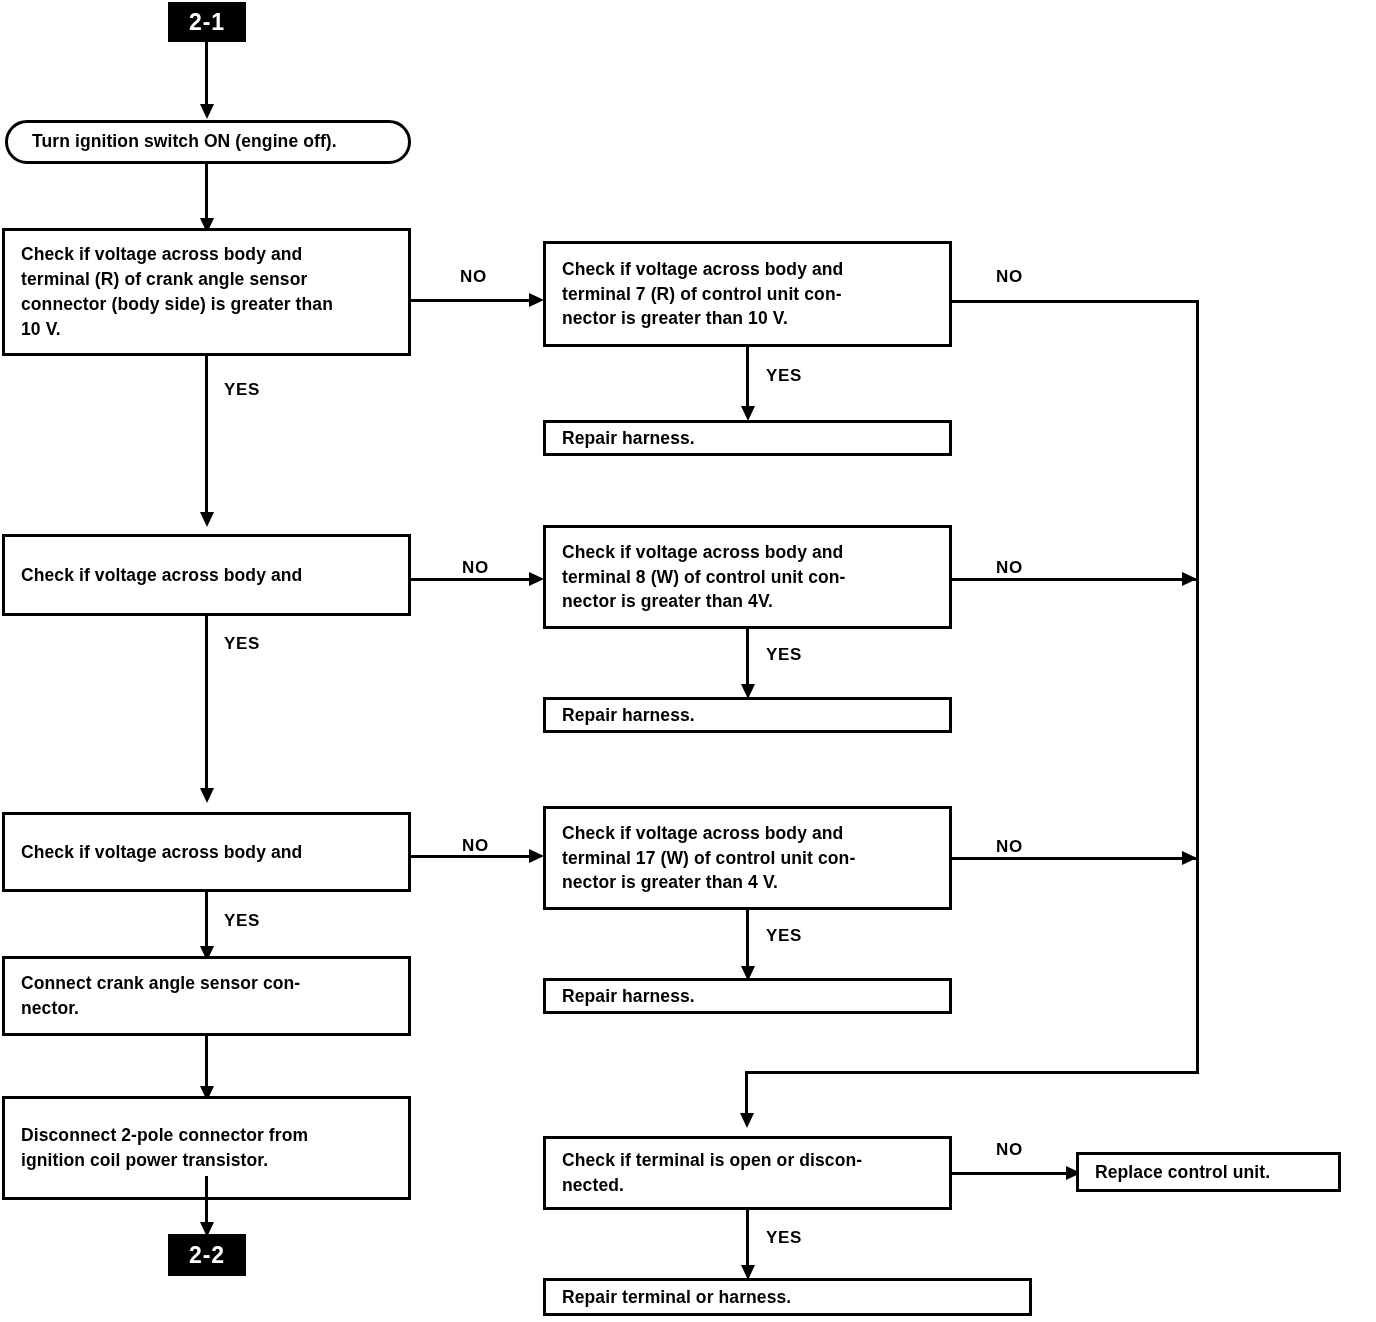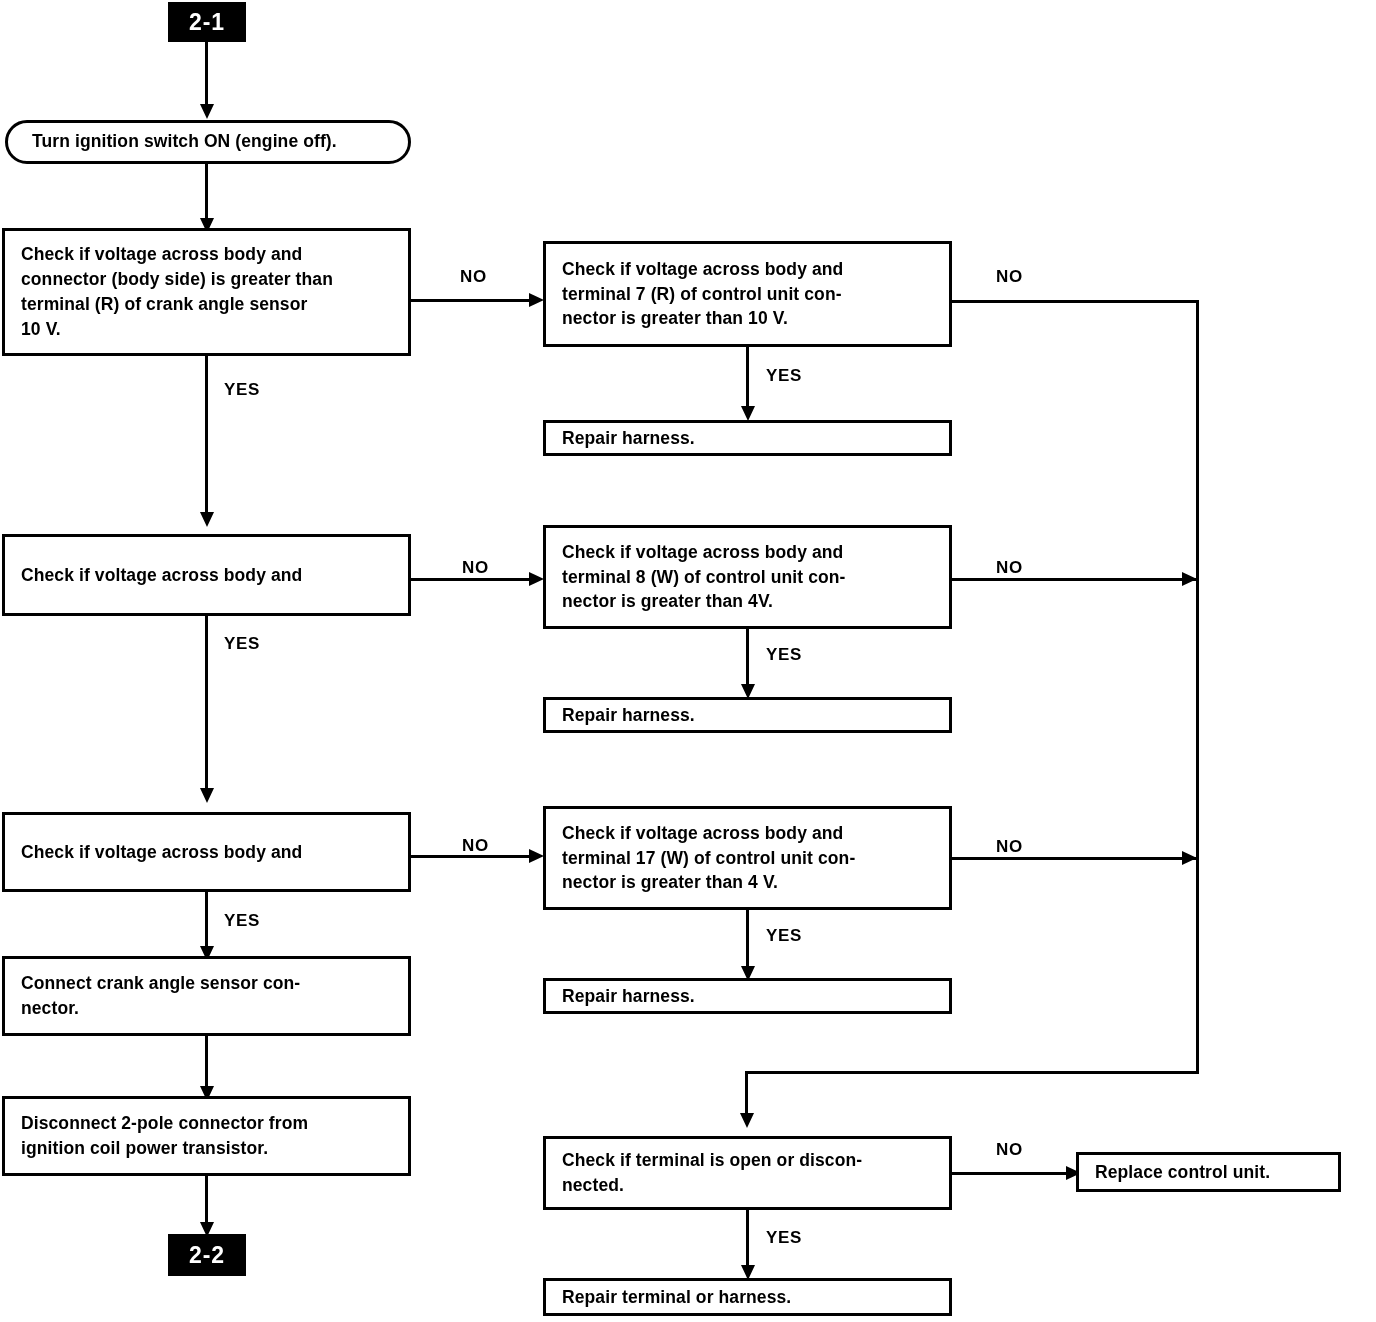--- a/index.html
+++ b/index.html
@@ -97,22 +97,22 @@
 
   <div class="node terminal" style="left:5px; top:120px; width:406px; height:44px;">
     <span class="line">Turn ignition switch ON (engine off).</span>
   </div>
 
   <div class="seg v" style="left:205px; top:164px; height:62px;"></div>
   <div class="arrow down" style="left:200px; top:218px;"></div>
 
   <div class="node" style="left:2px; top:228px; width:409px; height:128px;">
     <span class="line">Check if voltage across body and</span>
+    <span class="line">terminal (R) of crank angle sensor</span>
     <span class="line">connector (body side) is greater than</span>
-    <span class="line">terminal (R) of crank angle sensor</span>
     <span class="line">10 V.</span>
   </div>
 
   <div class="seg h" style="left:411px; top:299px; width:122px;"></div>
   <div class="arrow right" style="left:529px; top:293px;"></div>
   <div class="edge-label" style="left:460px; top:267px;">NO</div>
 
   <div class="seg v" style="left:205px; top:356px; height:166px;"></div>
   <div class="arrow down" style="left:200px; top:512px;"></div>
   <div class="edge-label" style="left:224px; top:380px;">YES</div>
@@ -195,21 +195,21 @@
   </div>
 
   <div class="node" style="left:2px; top:956px; width:409px; height:80px;">
     <span class="line">Connect crank angle sensor con-</span>
     <span class="line">nector.</span>
   </div>
 
   <div class="seg v" style="left:205px; top:1036px; height:58px;"></div>
   <div class="arrow down" style="left:200px; top:1086px;"></div>
 
-  <div class="node" style="left:2px; top:1096px; width:409px; height:80px;">
+  <div class="node" style="left:2px; top:1096px; width:409px; height:104px;">
     <span class="line">Disconnect 2-pole connector from</span>
     <span class="line">ignition coil power transistor.</span>
   </div>
 
   <div class="seg v" style="left:205px; top:1176px; height:54px;"></div>
   <div class="arrow down" style="left:200px; top:1222px;"></div>
 
   <div class="node tag" style="left:168px; top:1234px; width:78px; height:42px;">
     <span class="line">2-2</span>
   </div>
@@ -229,17 +229,17 @@
   <div class="edge-label" style="left:996px; top:1140px;">NO</div>
 
   <div class="node" style="left:1076px; top:1152px; width:265px; height:40px;">
     <span class="line">Replace control unit.</span>
   </div>
 
   <div class="seg v" style="left:746px; top:1210px; height:65px;"></div>
   <div class="arrow down" style="left:741px; top:1265px;"></div>
   <div class="edge-label" style="left:766px; top:1228px;">YES</div>
 
-  <div class="node" style="left:543px; top:1278px; width:409px; height:38px;">
+  <div class="node" style="left:543px; top:1278px; width:489px; height:38px;">
     <span class="line">Repair terminal or harness.</span>
   </div>
 
 </div>
 
 </body></html>

